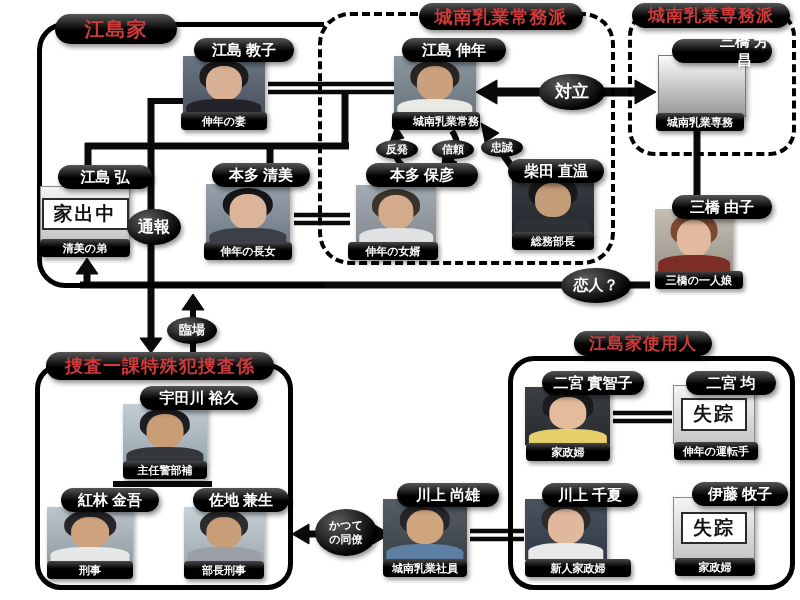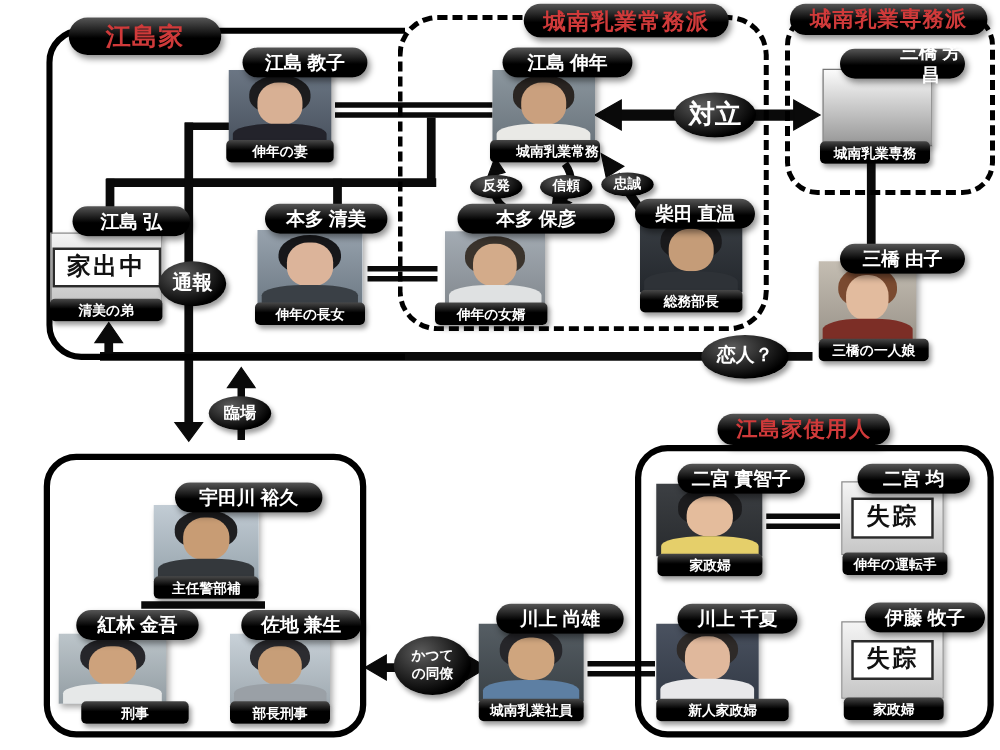--- a/index.html
+++ b/index.html
@@ -98,23 +98,24 @@
     <div class="grp" style="left:0;top:0;width:320px;height:266px;"></div>
   </div>
   <div class="grp dashed" style="left:318px;top:12px;width:297px;height:253px;border-radius:32px;"></div>
   <div class="grp dashed" style="left:628px;top:10px;width:168px;height:146px;border-radius:26px;"></div>
   <div class="grp" style="left:35px;top:363px;width:258px;height:227px;border-radius:26px;"></div>
   <div class="grp" style="left:508px;top:356px;width:287px;height:234px;border-radius:26px;"></div>
 
   <div class="gpill ctr" style="left:55px;top:14px;width:122px;height:30px;font-size:20px;">江島家</div>
   <div class="gpill ctr" style="left:419px;top:3px;width:164px;height:27px;font-size:18px;">城南乳業常務派</div>
   <div class="gpill ctr" style="left:632px;top:3px;width:158px;height:25px;font-size:17px;">城南乳業専務派</div>
+  <div class="gpill ctr" style="left:46px;top:352px;width:228px;height:28px;font-size:18px;">捜査一課特殊犯捜査係</div>
   <div class="gpill ctr" style="left:574px;top:331px;width:138px;height:25px;font-size:17px;">江島家使用人</div>
 
-  <div class="badge" style="left:539px;top:74px;width:66px;height:36px;font-size:21px;">対立</div>
+  <div class="badge" style="left:539px;top:74px;width:66px;height:36px;font-size:17px;">対立</div>
   <div class="badge" style="left:127px;top:209px;width:54px;height:36px;font-size:16px;">通報</div>
   <div class="badge" style="left:167px;top:317px;width:50px;height:27px;font-size:13px;">臨場</div>
   <div class="badge" style="left:315px;top:509px;width:62px;height:47px;font-size:11px;">かつて
 の同僚</div>
   <div class="badge" style="left:561px;top:268px;width:70px;height:35px;font-size:15px;">恋人？</div>
   <div class="badge" style="left:376px;top:140px;width:42px;height:19px;font-size:11px;">反発</div>
   <div class="badge" style="left:432px;top:140px;width:42px;height:19px;font-size:11px;">信頼</div>
   <div class="badge" style="left:481px;top:138px;width:42px;height:19px;font-size:11px;">忠誠</div>
 
   <div id="people">
@@ -156,21 +157,21 @@
         </div>
         <div class="pill ctr" style="left: 212px; top: 163px; width: 98px; height: 24px;">本多 清美</div>
         <div class="rolebar ctr" style="left: 204px; top: 242px; width: 88px; height: 18px;">伸年の長女</div>
       </div>
       <div class="person">
         <div class="photo" style="--bg1: #a3abb3; --bg2: #83898f; --hair: #3a332c; --skin: #d3ab8a; --shirt: #dfe1e2; left: 356px; top: 185px; width: 80px; height: 60px;">
           <div class="hair"></div>
           <div class="face"></div>
           <div class="shirt"></div>
         </div>
-        <div class="pill ctr" style="left: 366px; top: 163px; width: 126px; height: 24px;">本多 保彦</div>
+        <div class="pill ctr" style="left: 366px; top: 163px; width: 112px; height: 24px;">本多 保彦</div>
         <div class="rolebar ctr" style="left: 348px; top: 242px; width: 90px; height: 18px;">伸年の女婿</div>
       </div>
       <div class="person">
         <div class="photo" style="--bg1: #3a3f45; --bg2: #23272c; --hair: #1a1a1c; --skin: #c59c78; --shirt: #2e3237; left: 512px; top: 172px; width: 82px; height: 62px;">
           <div class="hair"></div>
           <div class="face"></div>
           <div class="shirt"></div>
         </div>
         <div class="pill ctr" style="left: 508px; top: 159px; width: 96px; height: 24px;">柴田 直温</div>
         <div class="rolebar ctr" style="left: 512px; top: 232px; width: 82px; height: 18px;">総務部長</div>
@@ -193,21 +194,21 @@
         <div class="pill ctr" style="left: 140px; top: 386px; width: 118px; height: 24px; text-align: center;">宇田川 裕久</div>
         <div class="rolebar ctr" style="left: 123px; top: 461px; width: 84px; height: 18px;">主任警部補</div>
       </div>
       <div class="person">
         <div class="photo" style="--bg1: #bcc5ca; --bg2: #939da3; --hair: #26262a; --skin: #cda27c; --shirt: #e6e8e8; left: 47px; top: 507px; width: 86px; height: 56px;">
           <div class="hair"></div>
           <div class="face"></div>
           <div class="shirt"></div>
         </div>
         <div class="pill ctr" style="left: 61px; top: 488px; width: 98px; height: 24px;">紅林 金吾</div>
-        <div class="rolebar ctr" style="left: 47px; top: 561px; width: 86px; height: 18px; margin-left: 18px;">刑事</div>
+        <div class="rolebar ctr" style="left: 47px; top: 561px; width: 86px; height: 18px;">刑事</div>
       </div>
       <div class="person">
         <div class="photo" style="--bg1: #c8d1d8; --bg2: #a0aab1; --hair: #2c2c30; --skin: #c79e78; --shirt: #9aa0a6; left: 184px; top: 507px; width: 80px; height: 56px;">
           <div class="hair"></div>
           <div class="face"></div>
           <div class="shirt"></div>
         </div>
         <div class="pill ctr" style="left: 193px; top: 488px; width: 96px; height: 24px;">佐地 兼生</div>
         <div class="rolebar ctr" style="left: 184px; top: 561px; width: 80px; height: 18px;">部長刑事</div>
       </div>

